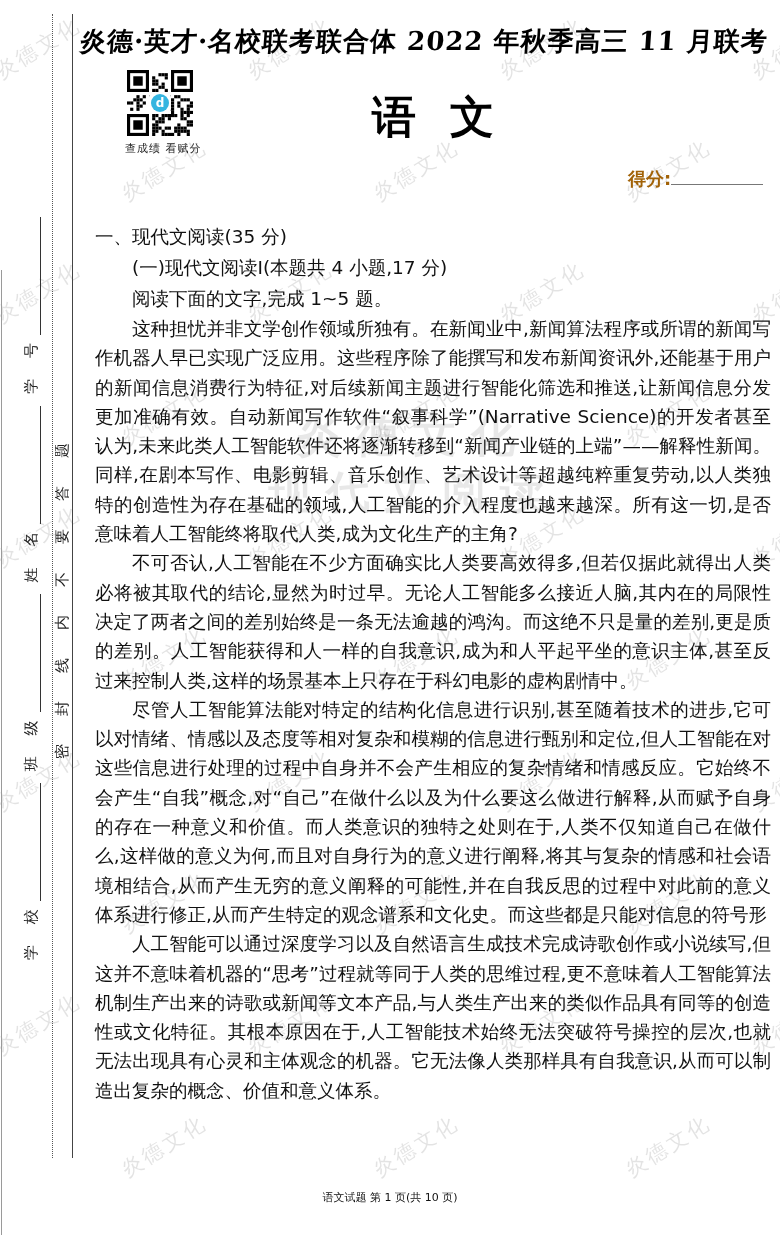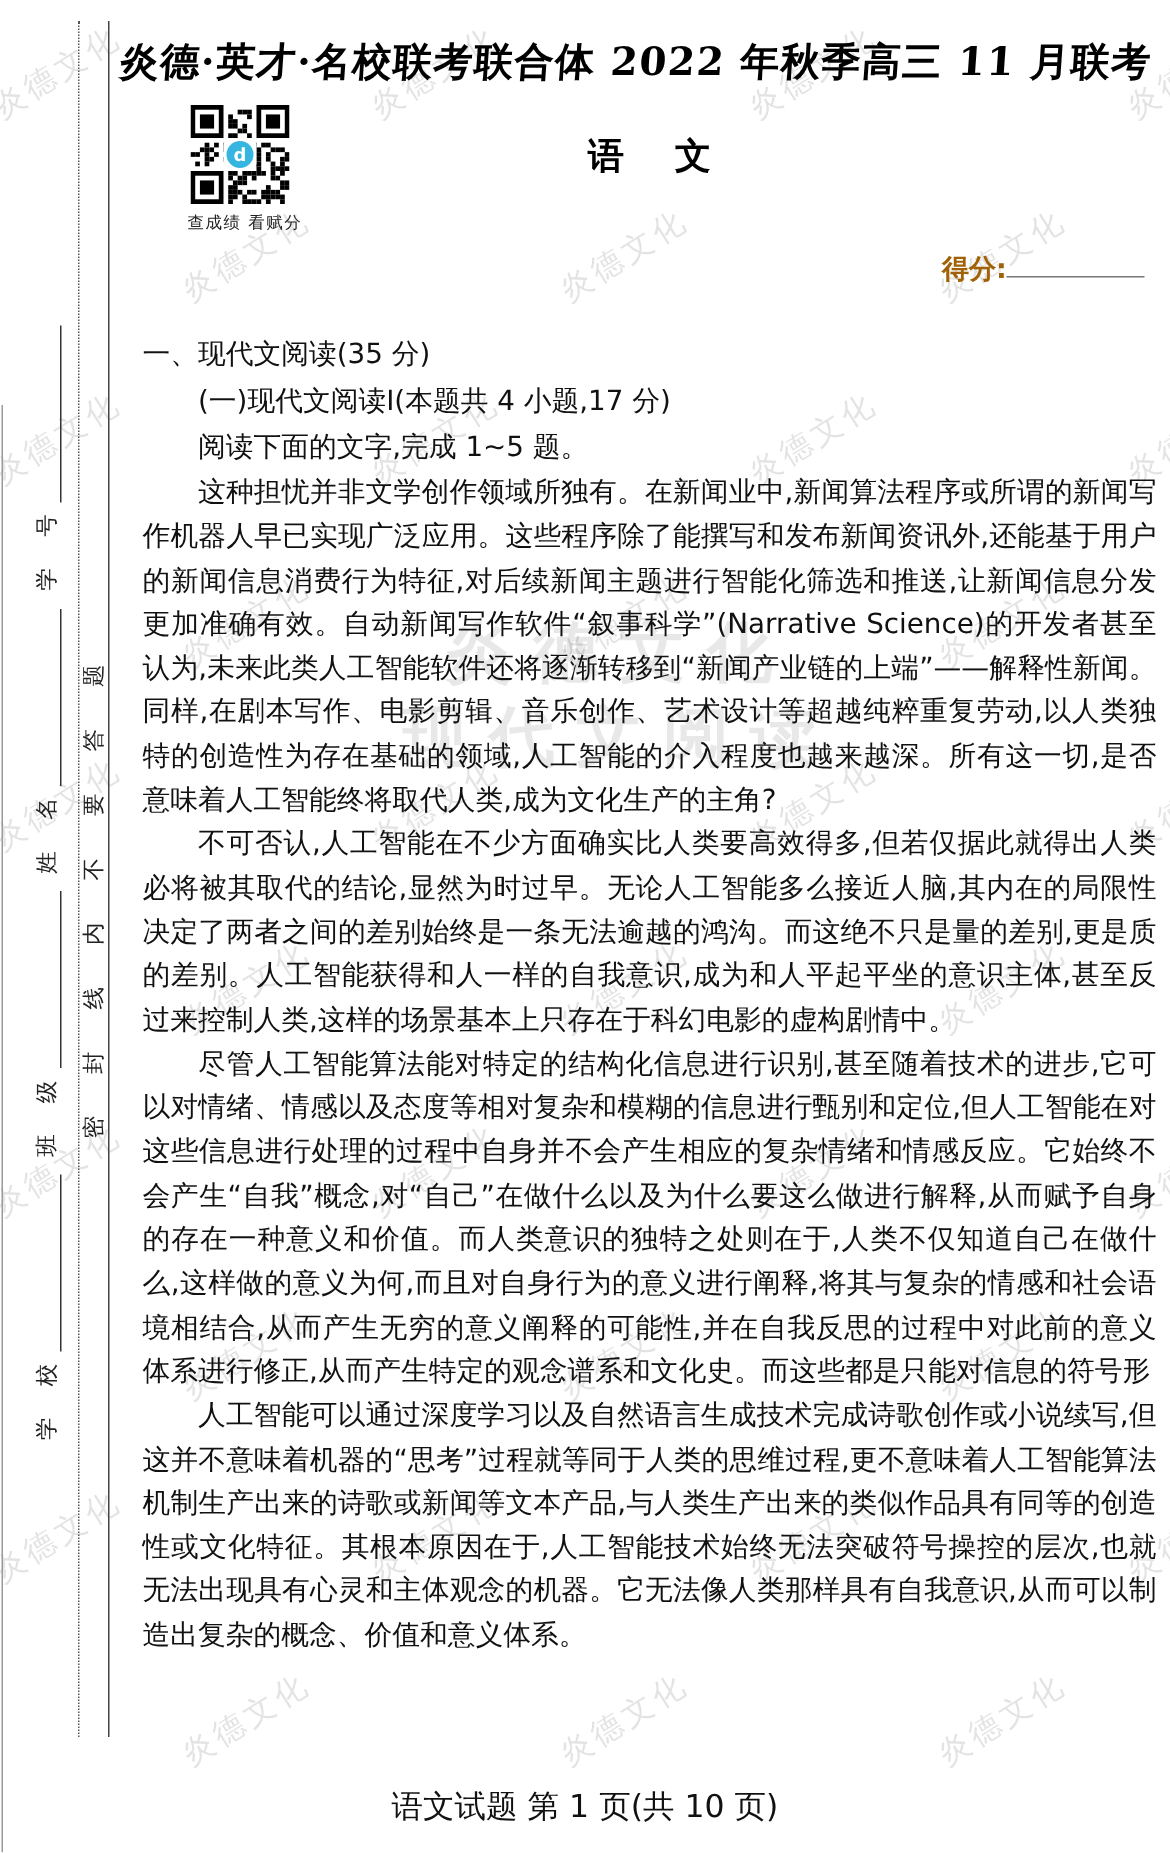--- a/index.html
+++ b/index.html
@@ -50,39 +50,39 @@
     position:absolute; left:24px; top:24px; width:22px; height:22px;
     background:#fff; border-radius:5px; display:flex; align-items:center; justify-content:center;
   }
   #qr-logo .dot {
     width:18px; height:18px; border-radius:50%; background:#35b5e0;
     color:#fff; font-size:12px; font-weight:bold; line-height:18px; text-align:center;
   }
   #qr-caption { margin-top:3px; font-size:11px; color:#222; white-space:nowrap; letter-spacing:1px; }
   #subject-title {
     position:absolute; left:95px; top:88px; width:676px; z-index:1;
-    text-align:center; font-weight:bold; font-size:24px; letter-spacing:34px;
+    text-align:center; font-weight:bold; font-size:44px; letter-spacing:34px;
     text-indent:34px; color:#000;
   }
   #score-block { position:absolute; left:628px; top:165px; z-index:1; font-size:18px; font-weight:bold; color:#a16207; }
   #score-line { display:inline-block; width:92px; border-bottom:1.5px solid #777; height:20px; }
   
   #content {
     position:absolute; left:95px; top:221px; width:676px; z-index:1;
     font-size:18.5px; line-height:29.3px; color:#111;
     text-align:justify; text-justify:inter-character;
   }
   .pre-line { line-height:31px; }
   .indent { text-indent:2em; }
   .bold { font-weight:normal; }
   #content p { margin:0; }
   
   #footer {
     position:absolute; left:0; top:1190px; width:780px; z-index:3;
-    text-align:center; font-size:21px; color:#111; background:transparent;
+    text-align:center; font-size:11px; color:#111; background:transparent;
   }
 </style>
 </head>
 <body>
 
 <div id="page">
 
   <div id="wm-layer">
       <span class="wm" style="left: -10px; top: 34px;">炎德文化</span>
       <span class="wm" style="left: 242px; top: 34px;">炎德文化</span>

